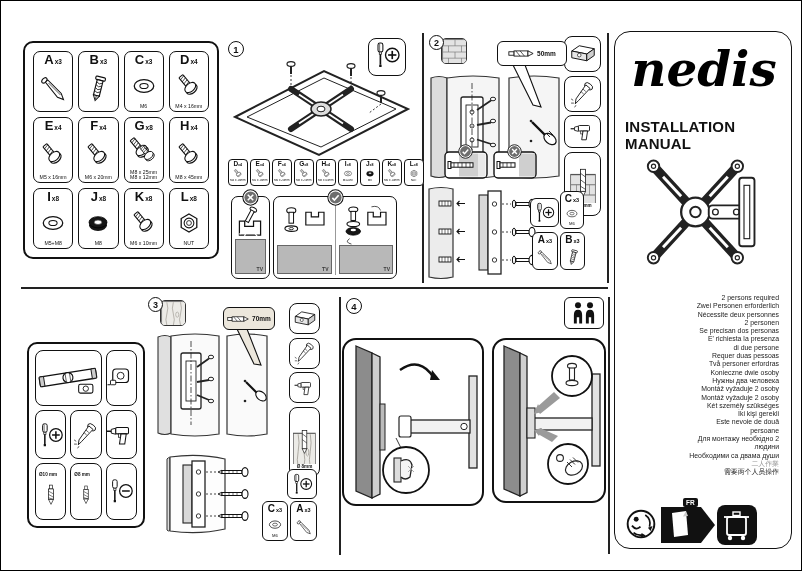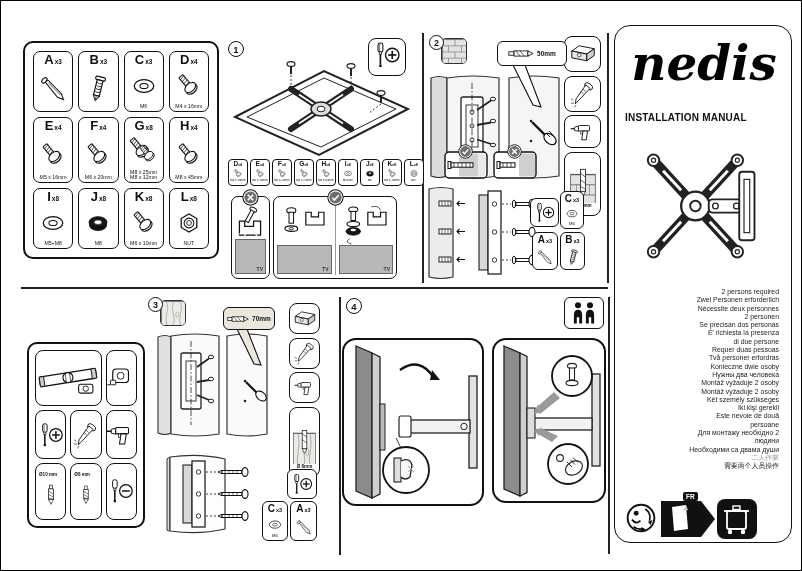--- a/index.html
+++ b/index.html
@@ -48,21 +48,21 @@
   .icol .box{width:100%}
   .tallbox{flex-direction:column;padding:2px;gap:1px}
   .tallbox .bit-label{align-self:center;padding:0}
   
   .callout{border:1.6px solid #111;border-radius:6px;background:#fff;display:flex;align-items:center;justify-content:center;gap:3px;z-index:3}
   .callout span{font-size:6.5px;font-weight:bold}
   .callout.wood{background:#ece7dc}
   
   .rightcol{border:1.6px solid #111;border-radius:16px;background:#fff}
   .model{font-size:16px;font-weight:bold;letter-spacing:.4px}
-  .subtitle{font-size:10px;font-weight:bold;letter-spacing:.2px}
+  .subtitle{font-size:15px;font-weight:bold;letter-spacing:.2px}
   .notes{text-align:right;font-size:6.9px;line-height:8.3px;color:#222}
   .notes .cjk1{color:#9a9a9a}
   .frtag{position:absolute;left:24px;top:0;background:#111;color:#fff;font-size:6.5px;font-weight:bold;padding:1px 3px;border-radius:2px;z-index:2}
 </style>
 </head>
 <body>
 
 <div class="page">
 
   <svg width="0" height="0" style="position:absolute" aria-hidden="true">
@@ -899,21 +899,21 @@
       <ellipse cx="78" cy="43" rx="6" ry="2.6" fill="#fff" stroke="#222" stroke-width="1.1"></ellipse>
       <polygon points="58,102 64,96 46,88 44,94" fill="#9a9a9a"></polygon>
       <polygon points="40,90 48,88 45,96" fill="#9a9a9a"></polygon>
       <circle cx="74" cy="124" r="20" fill="#fff" stroke="#111" stroke-width="1.8"></circle>
       <circle cx="66" cy="118" r="3.4" fill="#fff" stroke="#222" stroke-width="1.1"></circle>
       <ellipse cx="80" cy="128" rx="9" ry="6.5" transform="rotate(-28 80 128)" fill="#fff" stroke="#222" stroke-width="1.2"></ellipse>
       <path d="M73 122 l5 5 M76 119.5 l5 5 M79 117.5 l5 5" stroke="#222" stroke-width="0.9"></path>
     </svg>
   </div>
 
-  <aside class="abs rightcol" style="left:613px;top:24px;width:178px;height:518px">
+  <aside class="abs rightcol" style="left:613px;top:30px;width:178px;height:518px">
     <svg class="abs" style="left:6px;top:10px" width="166" height="58" viewBox="0 0 170 60">
       <text x="85" y="45" text-anchor="middle" font-family="DejaVu Serif, serif" font-size="50" font-style="italic" font-weight="bold">nedis</text>
     </svg>
     <div class="abs subtitle" style="left:10px;top:86px">INSTALLATION MANUAL</div>
 
     <svg class="abs" style="left:12px;top:100px" width="154" height="160" viewBox="0 0 154 168">
       <g stroke="#222">
         <line x1="68" y1="84" x2="24" y2="36" stroke-width="10" stroke-linecap="round"></line>
         <line x1="68" y1="84" x2="112" y2="36" stroke-width="10" stroke-linecap="round"></line>
         <line x1="68" y1="84" x2="24" y2="132" stroke-width="10" stroke-linecap="round"></line>

